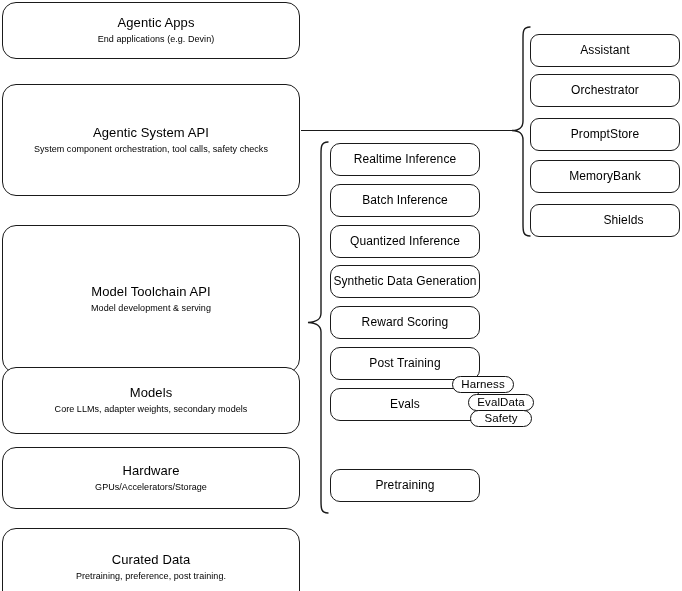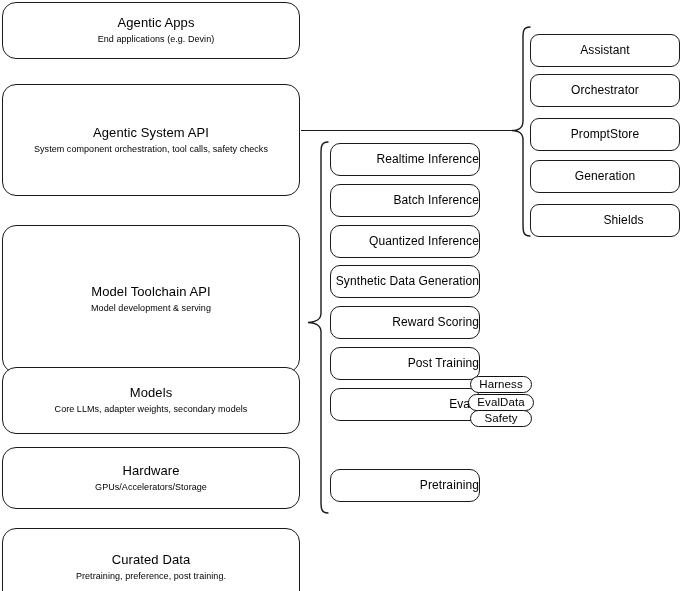--- a/index.html
+++ b/index.html
@@ -47,21 +47,20 @@
     color: #000;
     margin-top: 2px;
     letter-spacing: 0.05px;
   }
   
   .mid-box {
     border-radius: 10px;
     font-size: 12px;
     line-height: 15px;
     letter-spacing: 0.1px;
-    align-items: flex-end;
   }
   
   .right-box {
     border-radius: 9px;
     font-size: 12px;
     line-height: 15px;
     letter-spacing: 0.1px;
   }
   
   .pill {
@@ -138,21 +137,21 @@
   <div class="box right-box" style="left:530px; top:34px; width:150px; height:33px;">
     <span>Assistant</span>
   </div>
   <div class="box right-box" style="left:530px; top:74px; width:150px; height:33px;">
     <span>Orchestrator</span>
   </div>
   <div class="box right-box" style="left:530px; top:118px; width:150px; height:33px;">
     <span>PromptStore</span>
   </div>
   <div class="box right-box" style="left:530px; top:160px; width:150px; height:33px;">
-    <span>Generation</span>
+    <span>MemoryBank</span>
   </div>
   <div class="box right-box" style="left:530px; top:204px; width:150px; height:33px;padding-left:37px;">
     <span>Shields</span>
   </div>
 
   <div class="brace" style="left:305px; top:141px; width:24px; height:374px;">
     <svg width="24" height="374" viewBox="0 0 24 374" fill="none">
       <path d="M23 1 C16 1 16 6 16 13 L16 172 C16 179 11 181 3 181.5 C11 182 16 184 16 191 L16 360 C16 367 16 372 23 372" stroke="#1a1a1a" stroke-width="1.4" fill="none" stroke-linecap="round"></path>
     </svg>
   </div>
@@ -175,21 +174,21 @@
   <div class="box mid-box" style="left:330px; top:347px; width:150px; height:33px;">
     <span>Post Training</span>
   </div>
   <div class="box mid-box" style="left:330px; top:388px; width:150px; height:33px;">
     <span>Evals</span>
   </div>
   <div class="box mid-box" style="left:330px; top:469px; width:150px; height:33px;">
     <span>Pretraining</span>
   </div>
 
-  <div class="pill" style="left:470px; top:376px; width:62px; height:17px;">
+  <div class="pill" style="left:452px; top:376px; width:62px; height:17px;">
     <span>Harness</span>
   </div>
   <div class="pill" style="left:468px; top:394px; width:66px; height:17px;">
     <span>EvalData</span>
   </div>
   <div class="pill" style="left:470px; top:410px; width:62px; height:17px;">
     <span>Safety</span>
   </div>
 
 </div>

